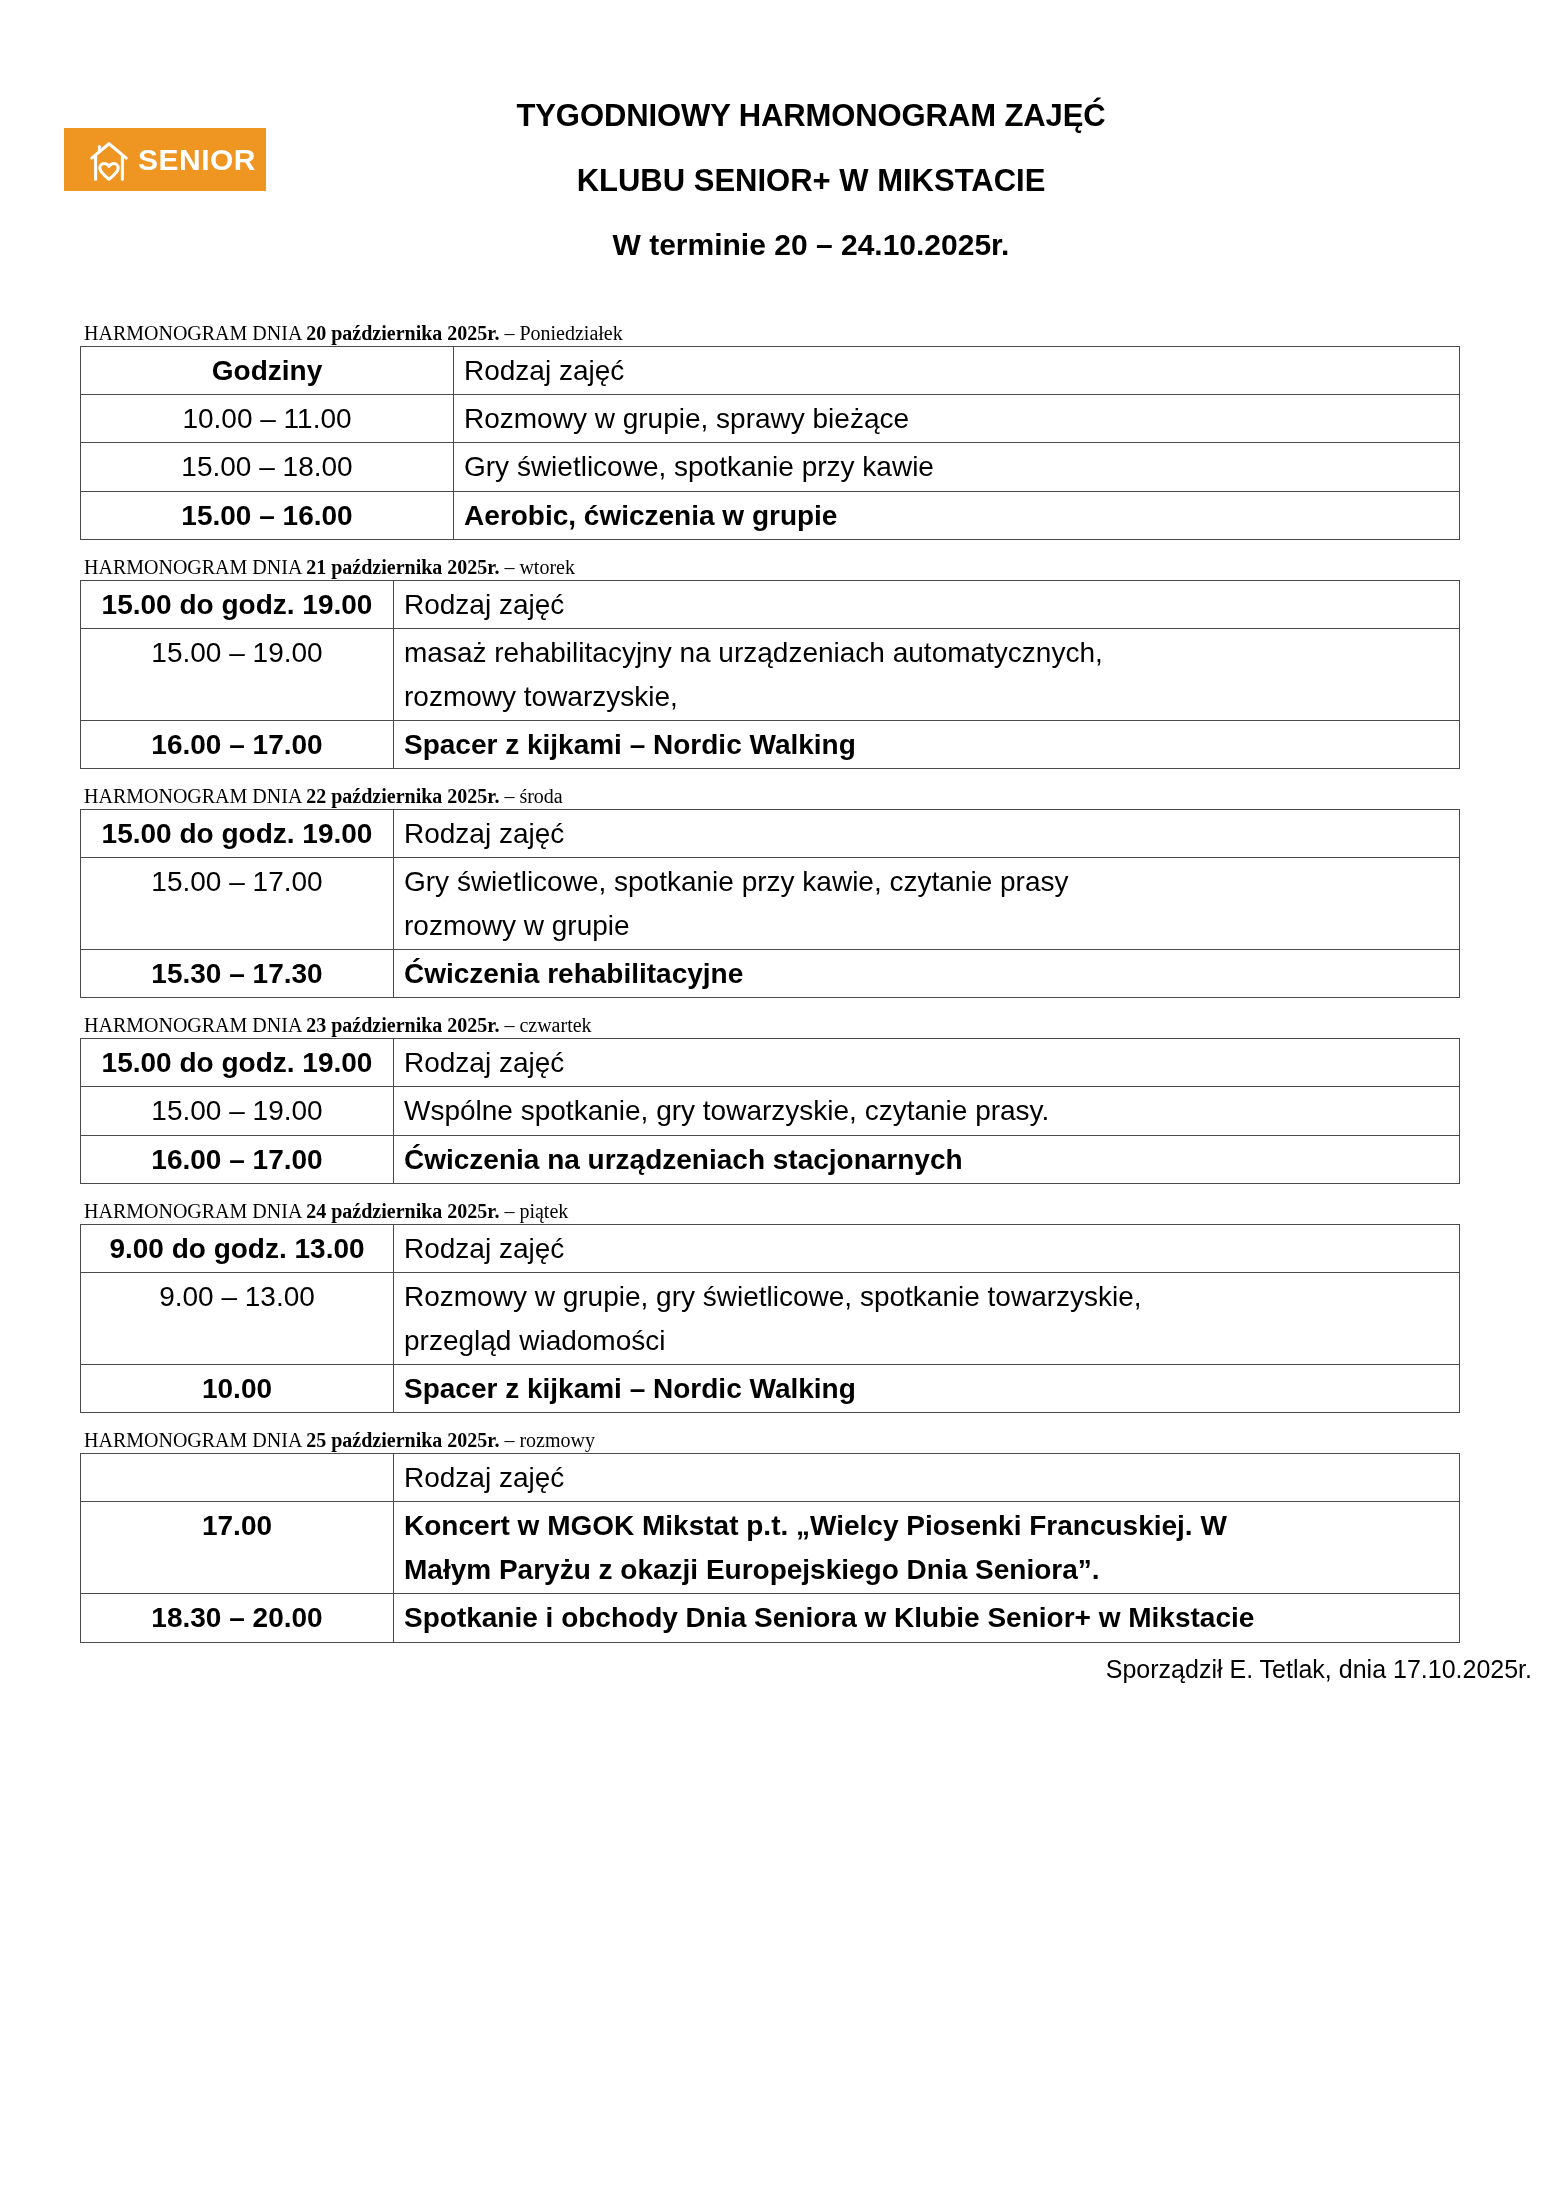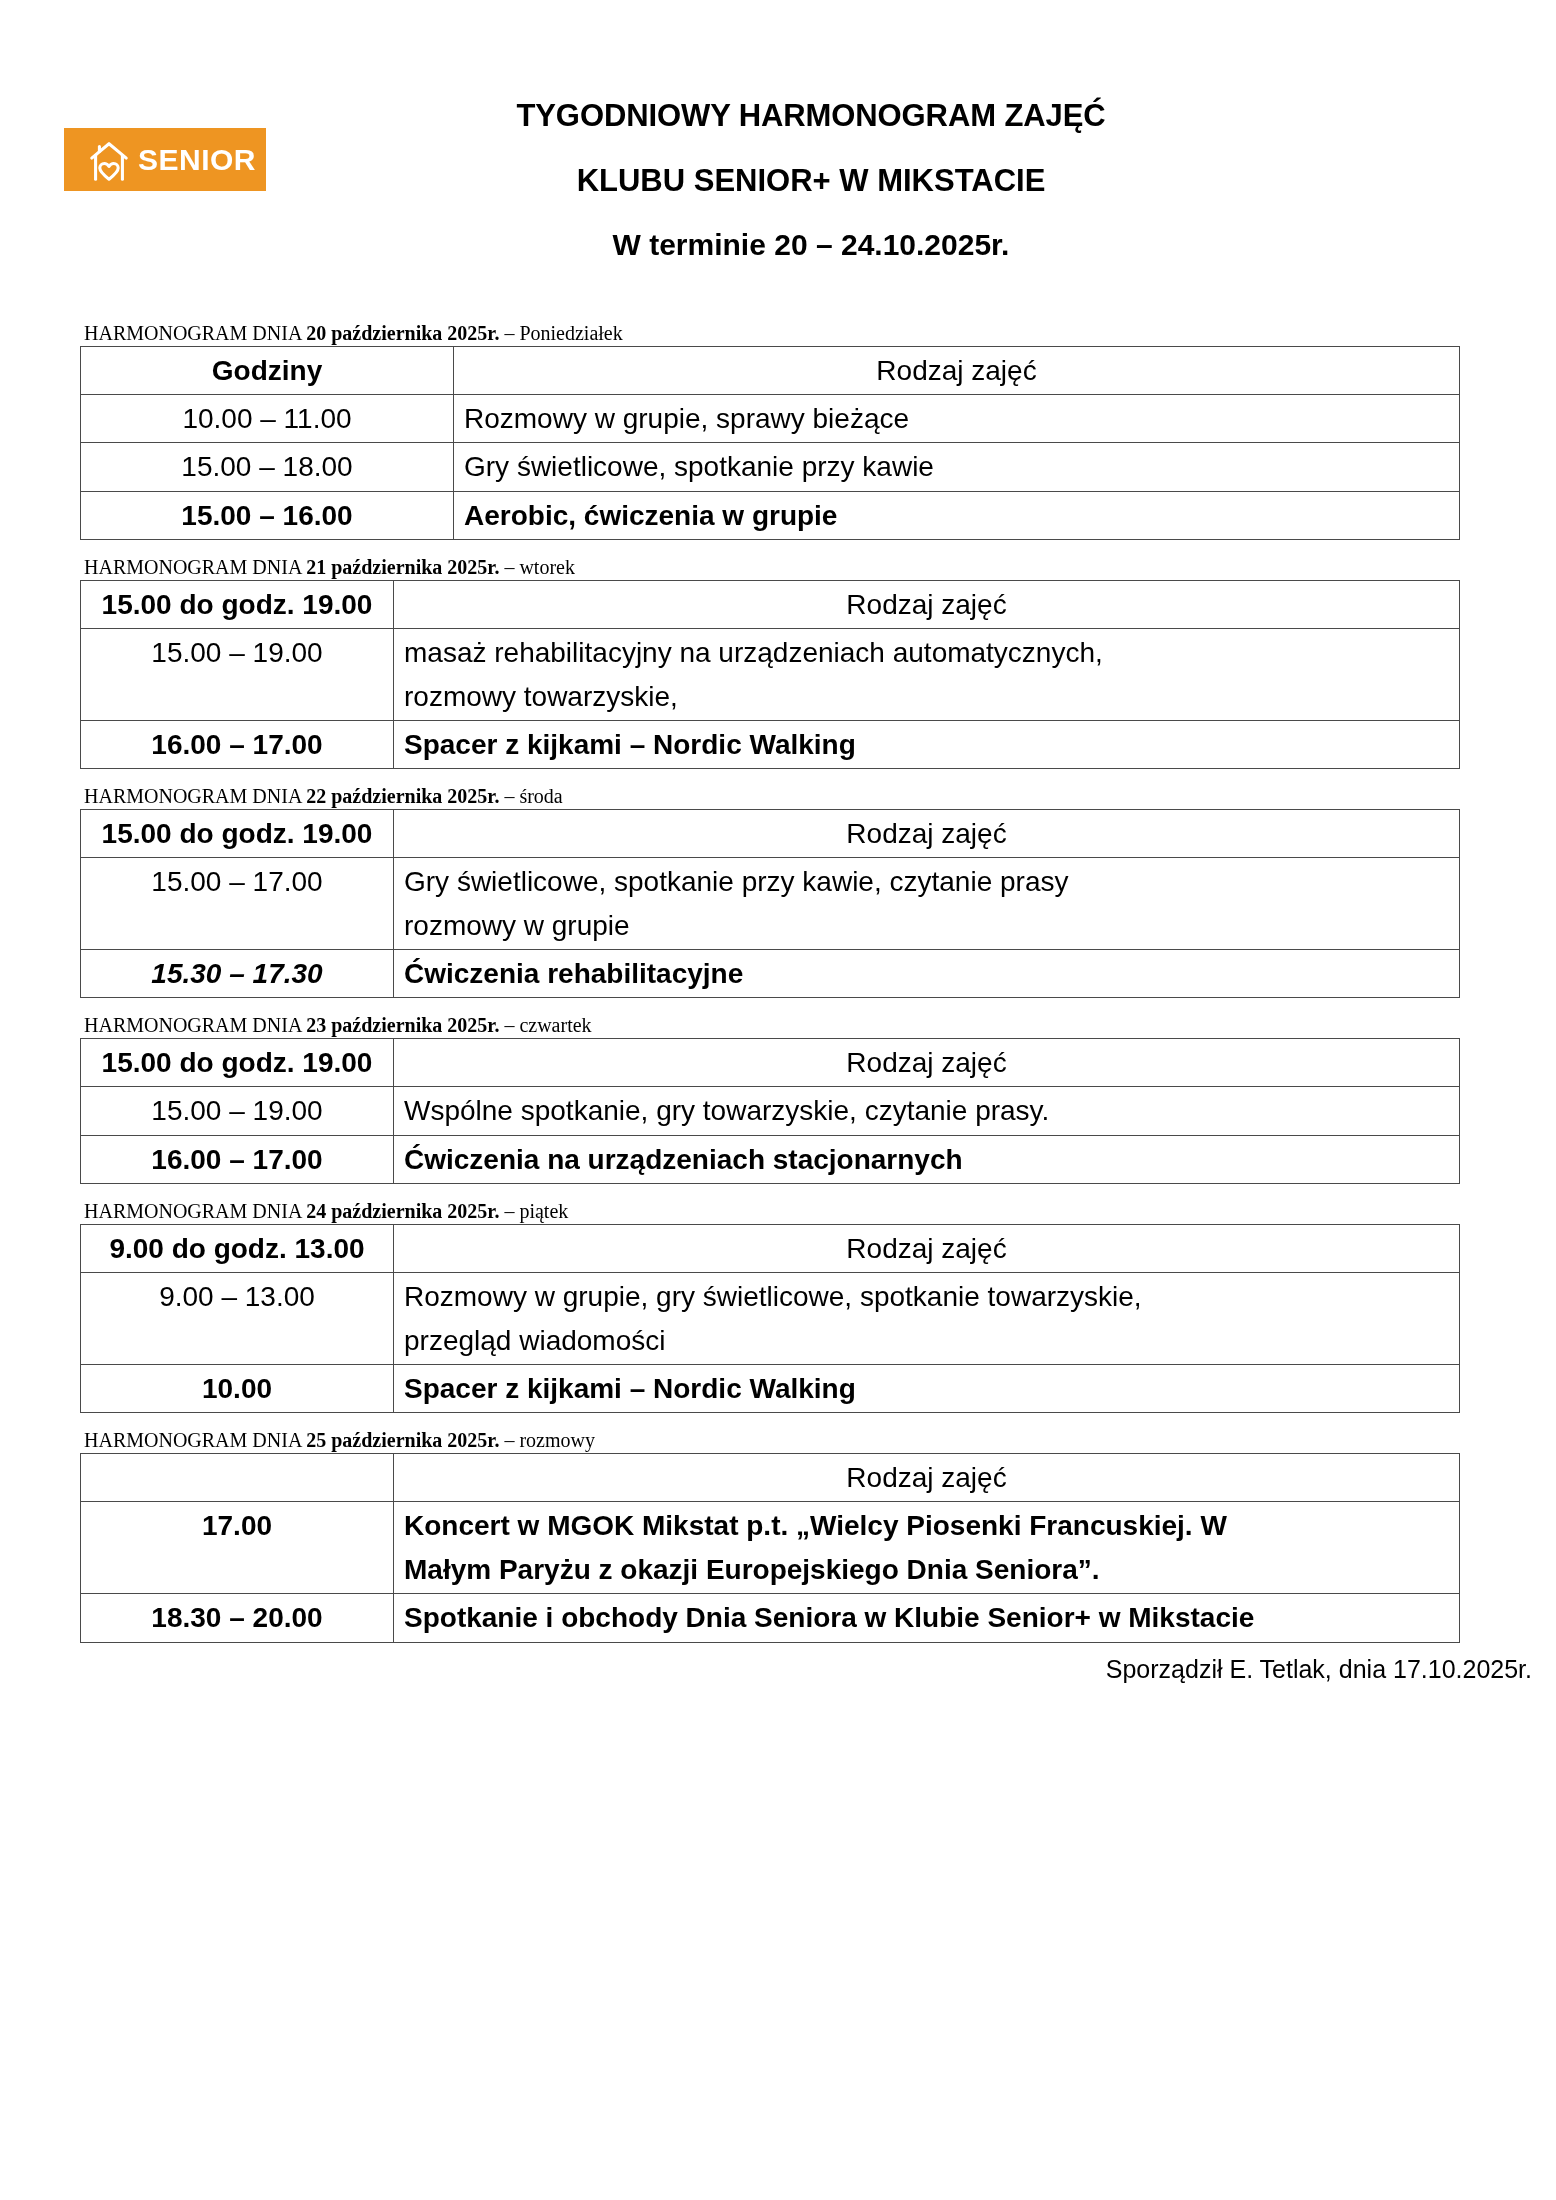--- a/index.html
+++ b/index.html
@@ -103,21 +103,20 @@
     text-align: center;
   }
   td.act {
     text-align: left;
   }
   td.head-hour {
     font-weight: 700;
     text-align: center;
   }
   td.head-act {
-    text-align: center;
   }
   .bold { font-weight: 700; }
   .cellline { display: block; }
 
   
   .footer {
     margin: 10px 24px 0 0;
     text-align: right;
     font-size: 25px;
     line-height: 1.3;
@@ -210,21 +209,21 @@
             <td class="act head-act">Rodzaj zajęć</td>
           </tr>
           <tr>
             <td class="hour" style="width: 292px; vertical-align: top;">15.00 – 17.00</td>
             <td class="act">
               <span class="cellline">Gry świetlicowe, spotkanie przy kawie, czytanie prasy</span>
               <span class="cellline">rozmowy w grupie</span>
             </td>
           </tr>
           <tr>
-            <td class="hour bold" style="width: 292px; font-style: italic;">15.30 – 17.30</td>
+            <td class="hour bold" style="width: 292px;">15.30 – 17.30</td>
             <td class="act bold">
               <span class="cellline">Ćwiczenia rehabilitacyjne</span>
             </td>
           </tr>
         </tbody>
       </table>
       <div class="day-heading"><span>HARMONOGRAM DNIA </span><b>23 października 2025r.</b><span> – czwartek</span></div>
       <table class="sched">
         <tbody>
           <tr>

